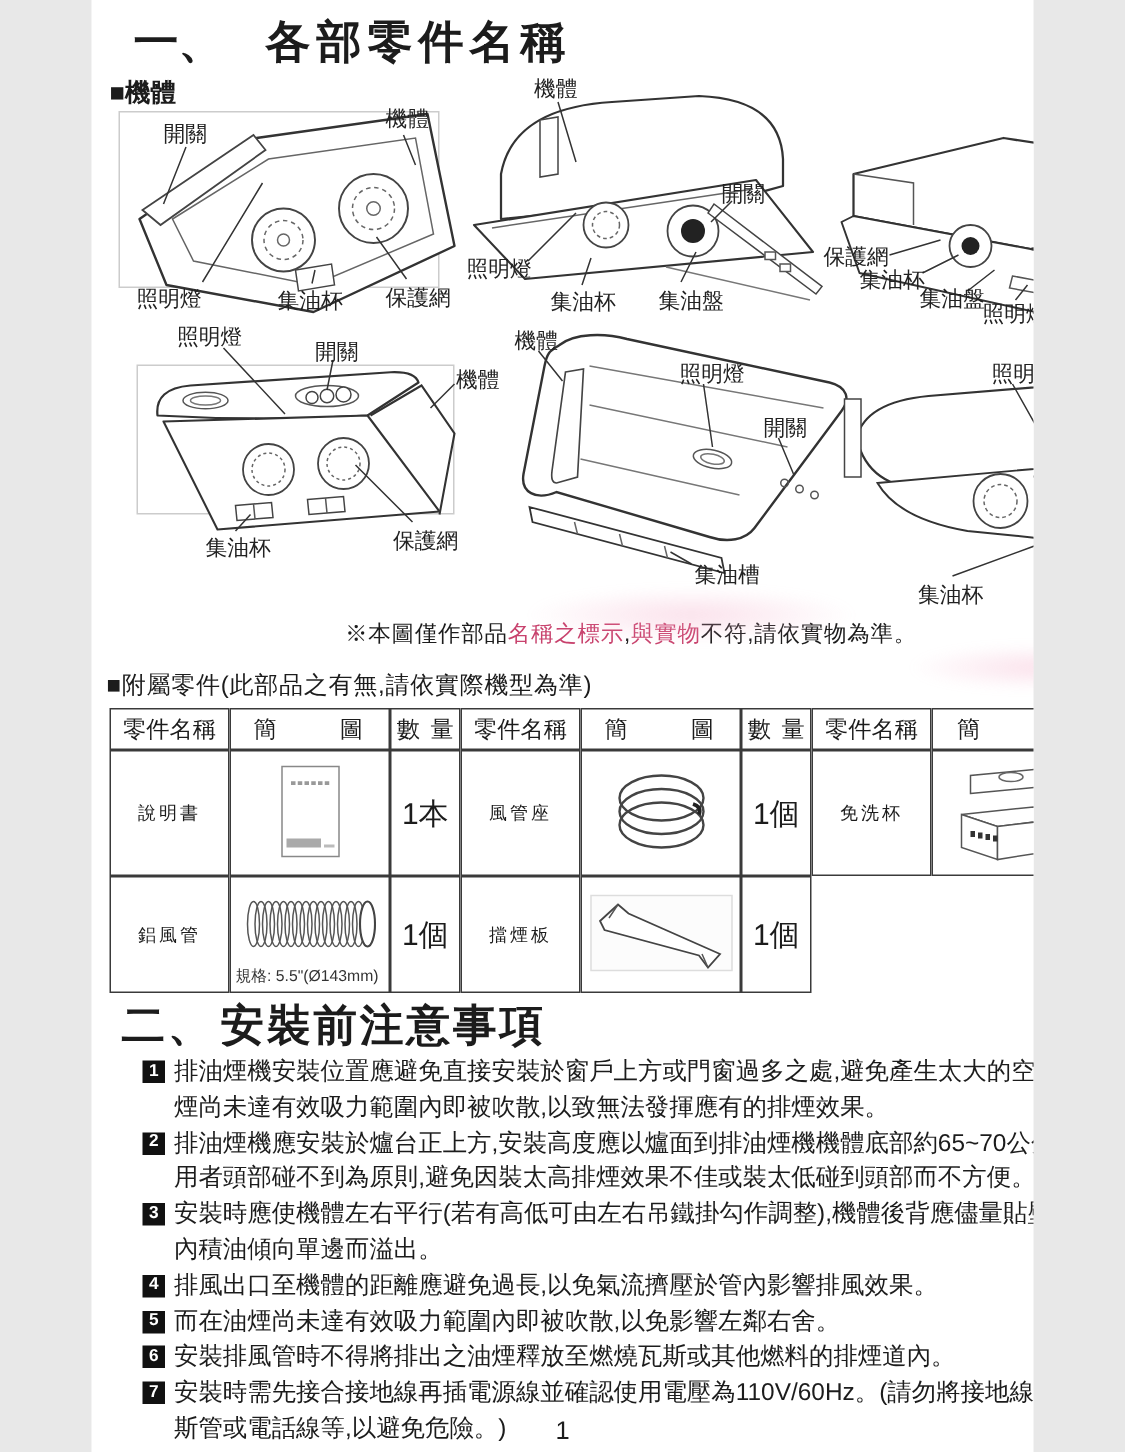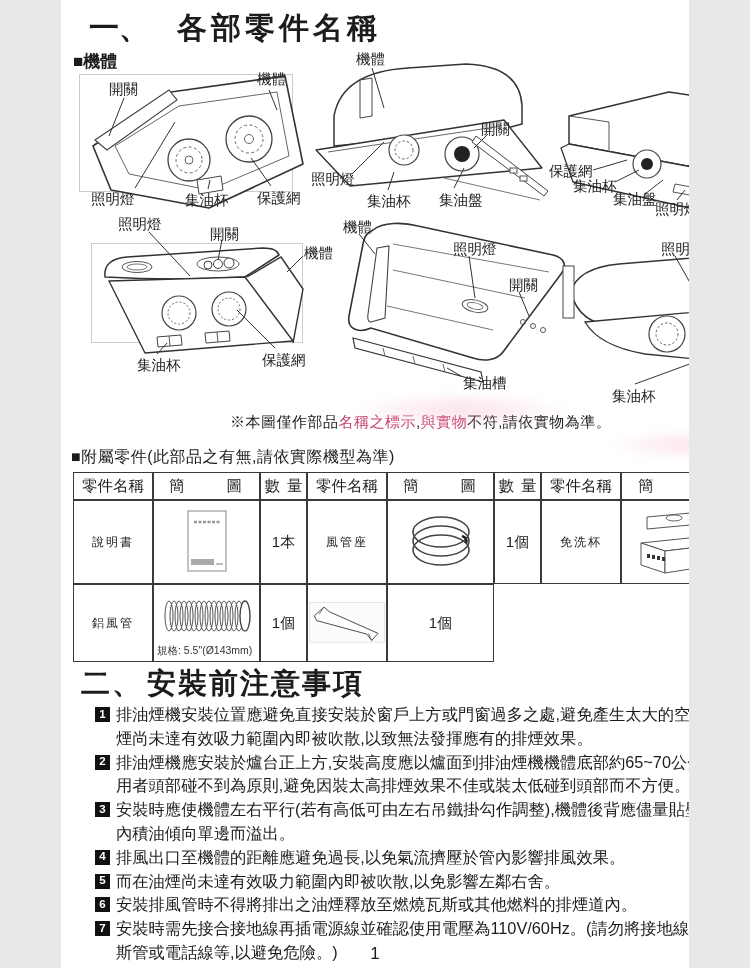--- a/index.html
+++ b/index.html
@@ -19,21 +19,21 @@
   .attach-h{position:absolute;font-size:16px;letter-spacing:.5px;}
   .table{position:absolute;display:grid;grid-template-columns:80px 107px 47px 80px 107px 47px 80px 109px 49px;
          grid-template-rows:28px 84px 78px;z-index:2;}
   .cell{border:1px solid #3a3a3a;display:flex;align-items:center;justify-content:center;
         background:#fff;position:relative;overflow:hidden;}
   .cell.ghost{border:none;background:transparent;}
   .th{font-size:15.5px;}
   .th-wide{letter-spacing:42px;padding-left:40px;white-space:nowrap;}
   .th-qty{letter-spacing:7px;padding-left:7px;white-space:nowrap;}
   .nm{font-size:12px;letter-spacing:2px;}
-  .qty{font-size:15px;}
+  .qty{font-size:20px;}
   .spec{position:absolute;left:3px;bottom:3px;font-size:10.5px;color:#333;white-space:nowrap;}
   .h2{position:absolute;font-size:29px;font-weight:700;letter-spacing:2px;white-space:nowrap;}
   .h2 .pfx{margin-right:4px;}
   .notes{position:absolute;font-size:16.3px;line-height:23.8px;}
   .nitem{display:flex;align-items:flex-start;}
   .badge{flex:0 0 auto;width:15px;height:15px;background:#111;color:#fff;font-size:11.5px;font-weight:700;
          display:flex;align-items:center;justify-content:center;margin:4px 6px 0 0;}
   .ntext{flex:1 1 auto;}
   .pageno{position:absolute;font-size:17px;left:0;right:0;text-align:center;}
 </style>
@@ -254,20 +254,21 @@
           <ellipse cx="67" cy="22" rx="4" ry="15" fill="none" stroke="#555"></ellipse>
         <ellipse cx="72" cy="22" rx="4" ry="15" fill="none" stroke="#555"></ellipse>
           <ellipse cx="77" cy="22" rx="4" ry="15" fill="none" stroke="#555"></ellipse>
         <ellipse cx="82" cy="22" rx="4" ry="15" fill="none" stroke="#555"></ellipse>
         <ellipse cx="88" cy="22" rx="5" ry="15" fill="#fff" stroke="#444" stroke-width="1.4"></ellipse>
       </svg>
       <span class="spec">規格: 5.5"(Ø143mm)</span>
     </div>
     <div class="cell qty">1個</div>
 
+    <div class="cell nm">擋煙板</div>
     <div class="cell">
       <svg width="98" height="62" viewBox="0 0 98 62">
         <rect x="2" y="5" width="94" height="50" fill="#fcfcfc" stroke="#ddd"></rect>
         <path d="M8,22 L20,11 L27,17 L88,44 L80,53 L74,45 L11,28 Z" fill="#fff" stroke="#444" stroke-width="1.2"></path>
         <path d="M20,11 L14,20 M80,53 L76,44" stroke="#555"></path>
       </svg>
     </div>
     <div class="cell qty">1個</div>
     <div class="cell ghost"></div>
     <div class="cell ghost"></div>

